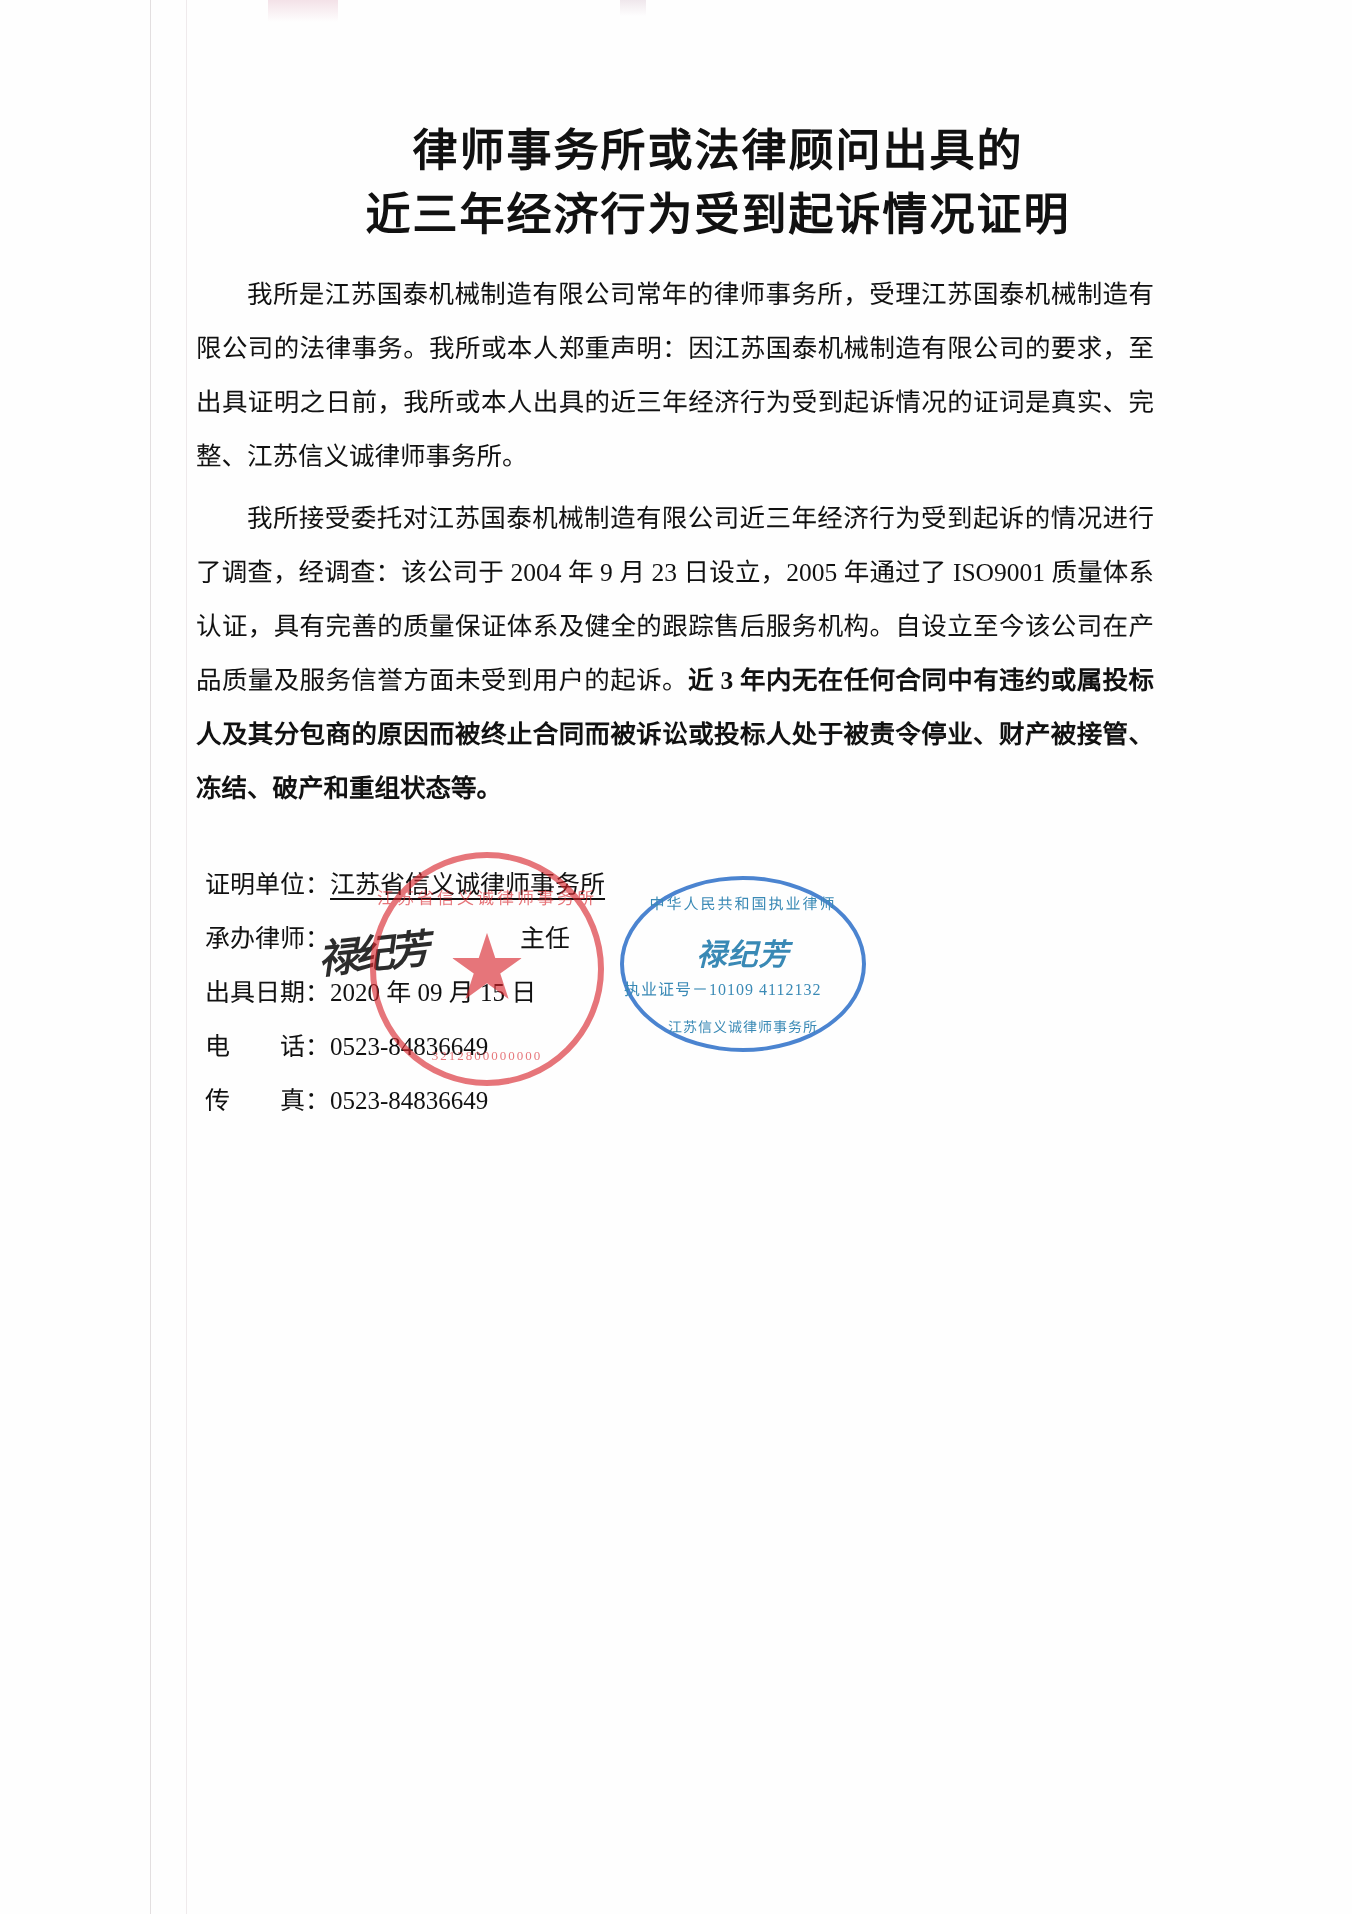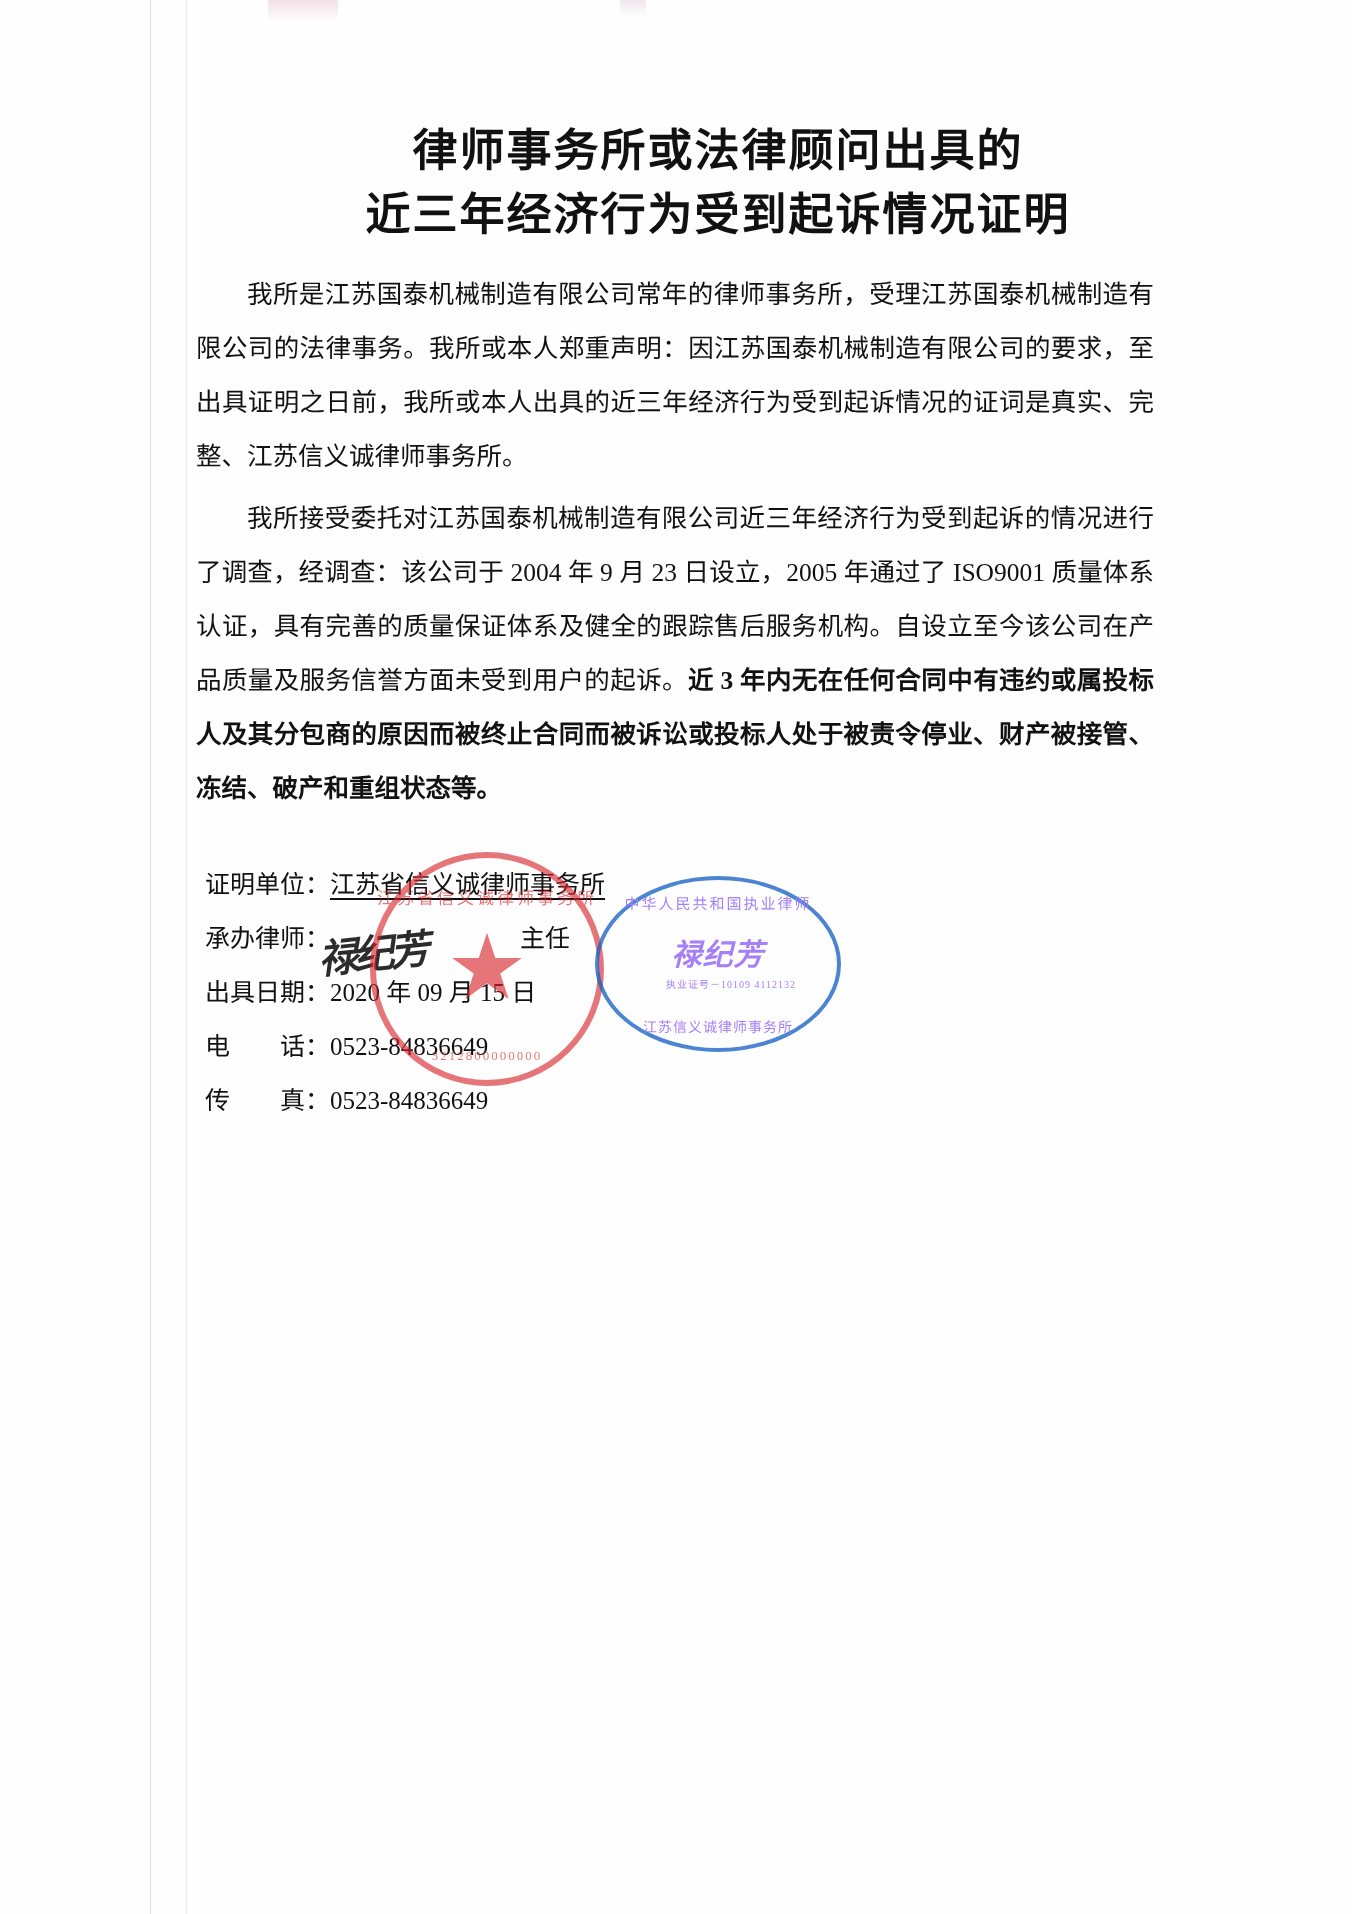--- a/index.html
+++ b/index.html
@@ -141,51 +141,51 @@
     color: #d8232a;
     font-size: 17px;
     letter-spacing: 3px;
   }
   .seal-red .seal-top-text { top: 26px; }
   .seal-red .seal-bottom-text { bottom: 16px; font-size: 13px; letter-spacing: 2px; text-align: center; }
 
   
   .seal-blue {
     position: absolute;
-    left: 595px;
+    left: 620px;
     top: 876px;
     width: 238px;
     height: 168px;
     border: 4px solid #1a63c4;
     border-radius: 50%;
     opacity: .78;
     pointer-events: none;
-    color: #8b5cf6;
+    color: #0369a1;
   }
   .seal-blue .arc-top {
     position: absolute;
     top: 12px; left: 0; width: 238px;
     text-align: center;
     font-size: 15px;
     letter-spacing: 2px;
   }
   .seal-blue .name {
     position: absolute;
     top: 50px; left: 0; width: 238px;
     text-align: center;
     font-size: 30px;
     font-style: italic;
     font-weight: 700;
     letter-spacing: 1px;
   }
   .seal-blue .lic {
     position: absolute;
     top: 96px; left: 0; width: 264px;
-    text-align: center;
-    font-size: 10px;
+    text-align: left;
+    font-size: 16px;
     letter-spacing: 1px;
   }
   .seal-blue .arc-bottom {
     position: absolute;
     bottom: 12px; left: 0; width: 238px;
     text-align: center;
     font-size: 14px;
     letter-spacing: 1px;
   }
 </style>

